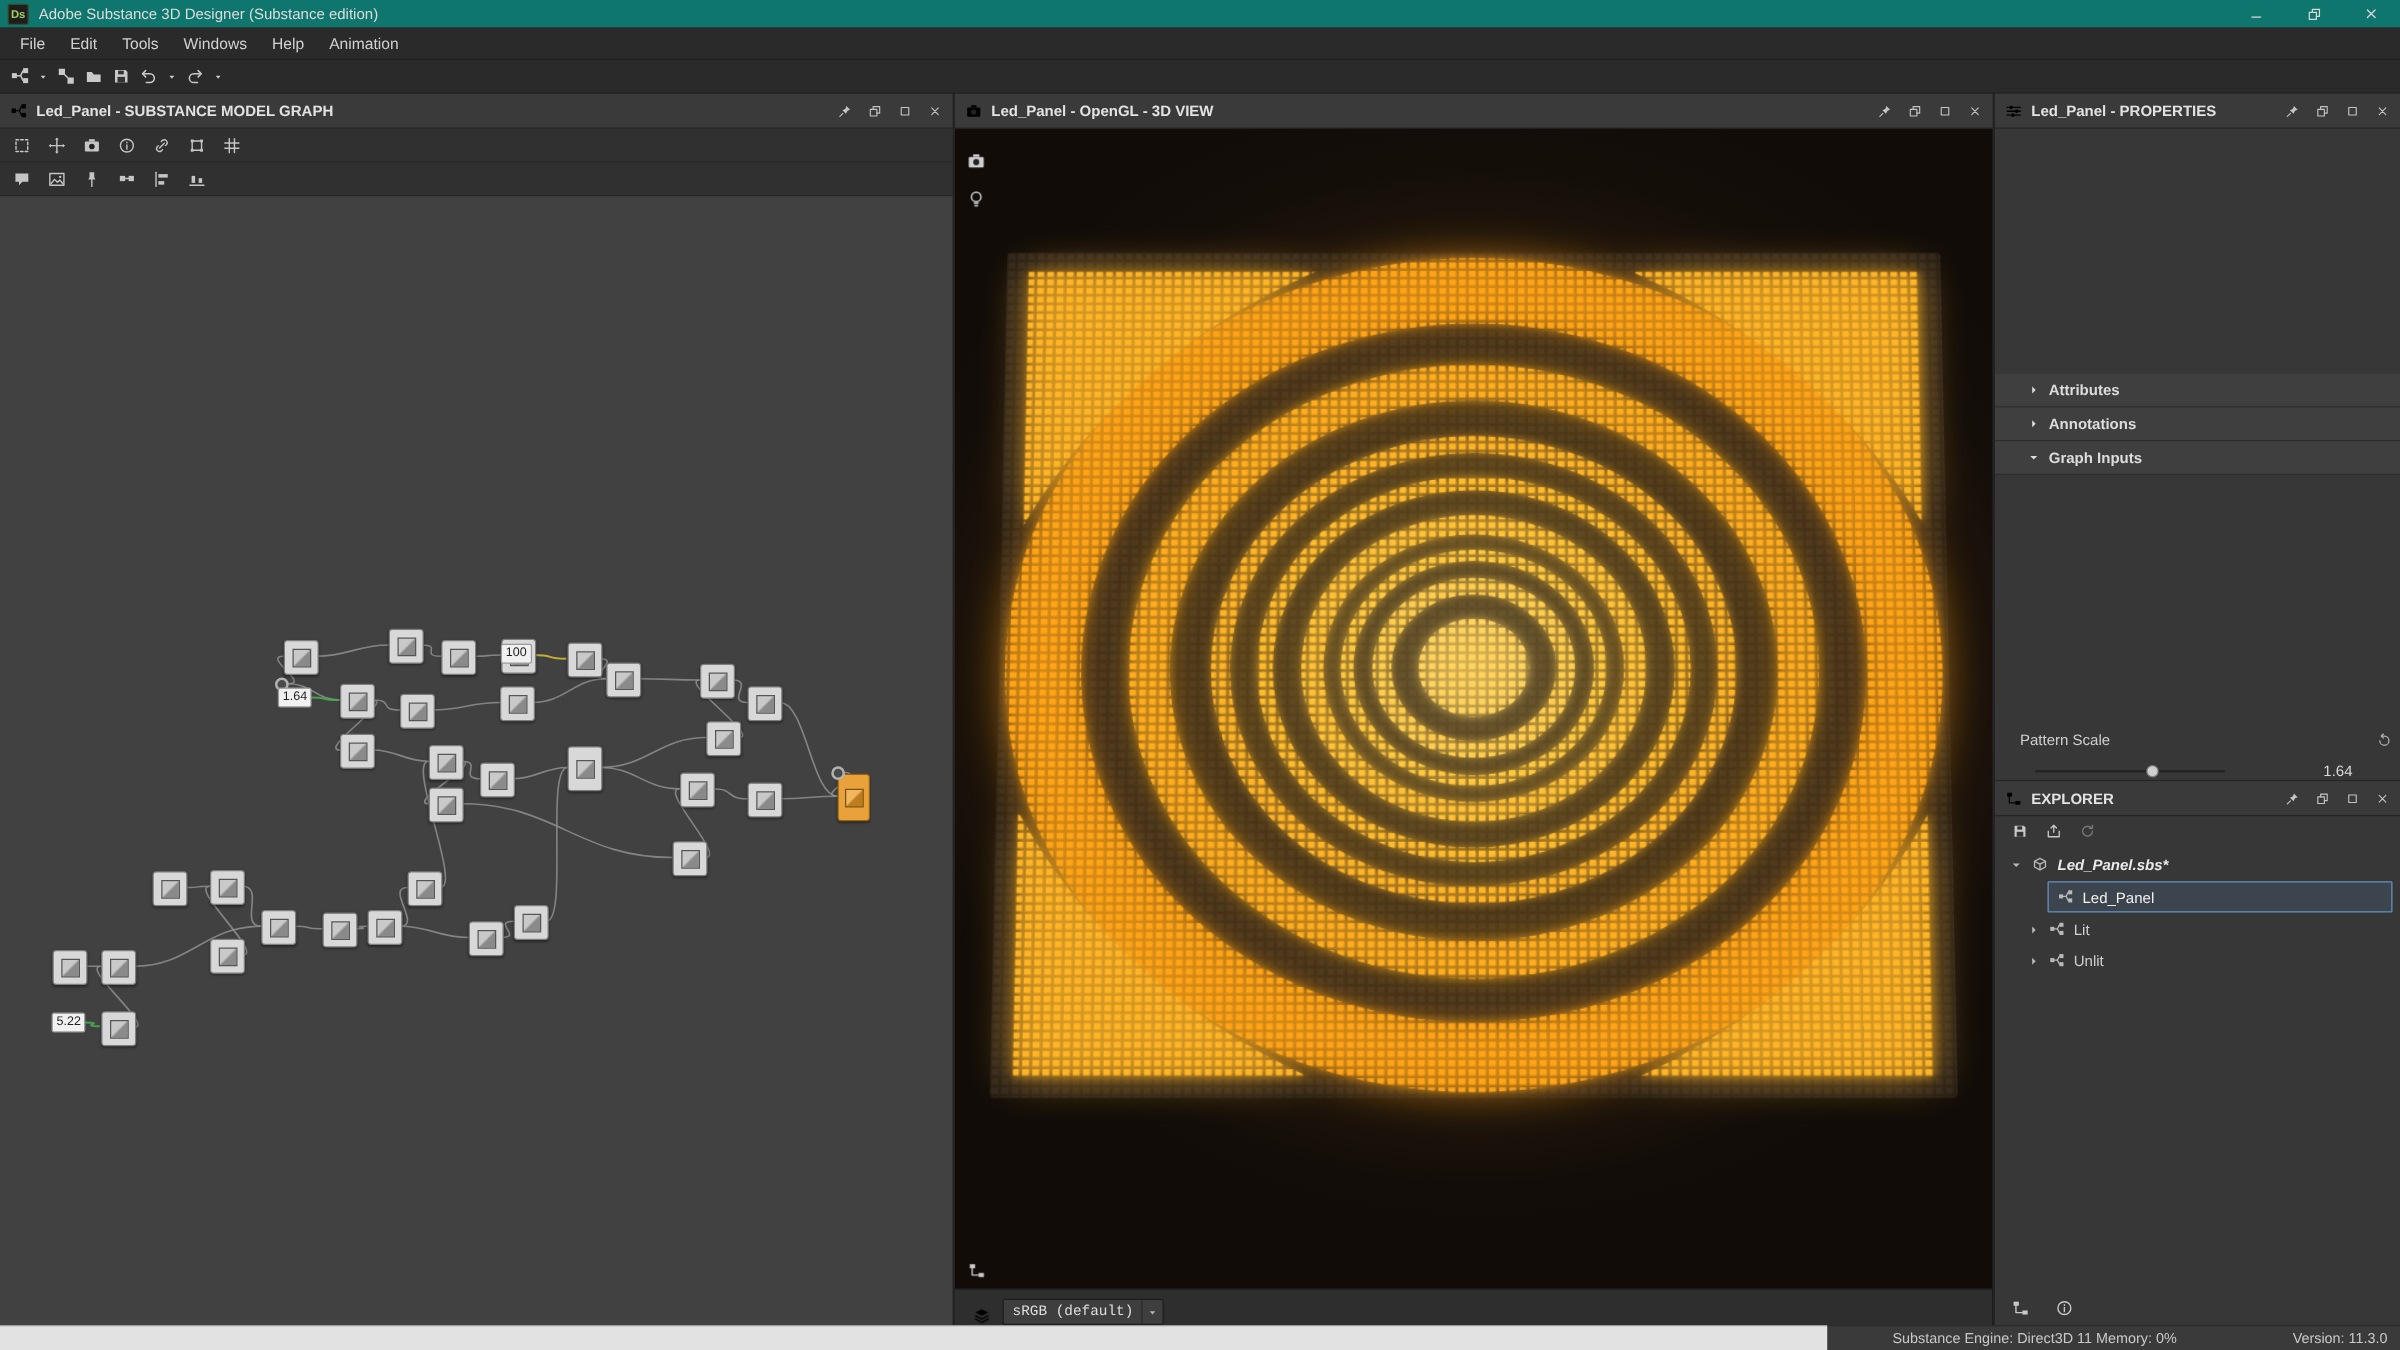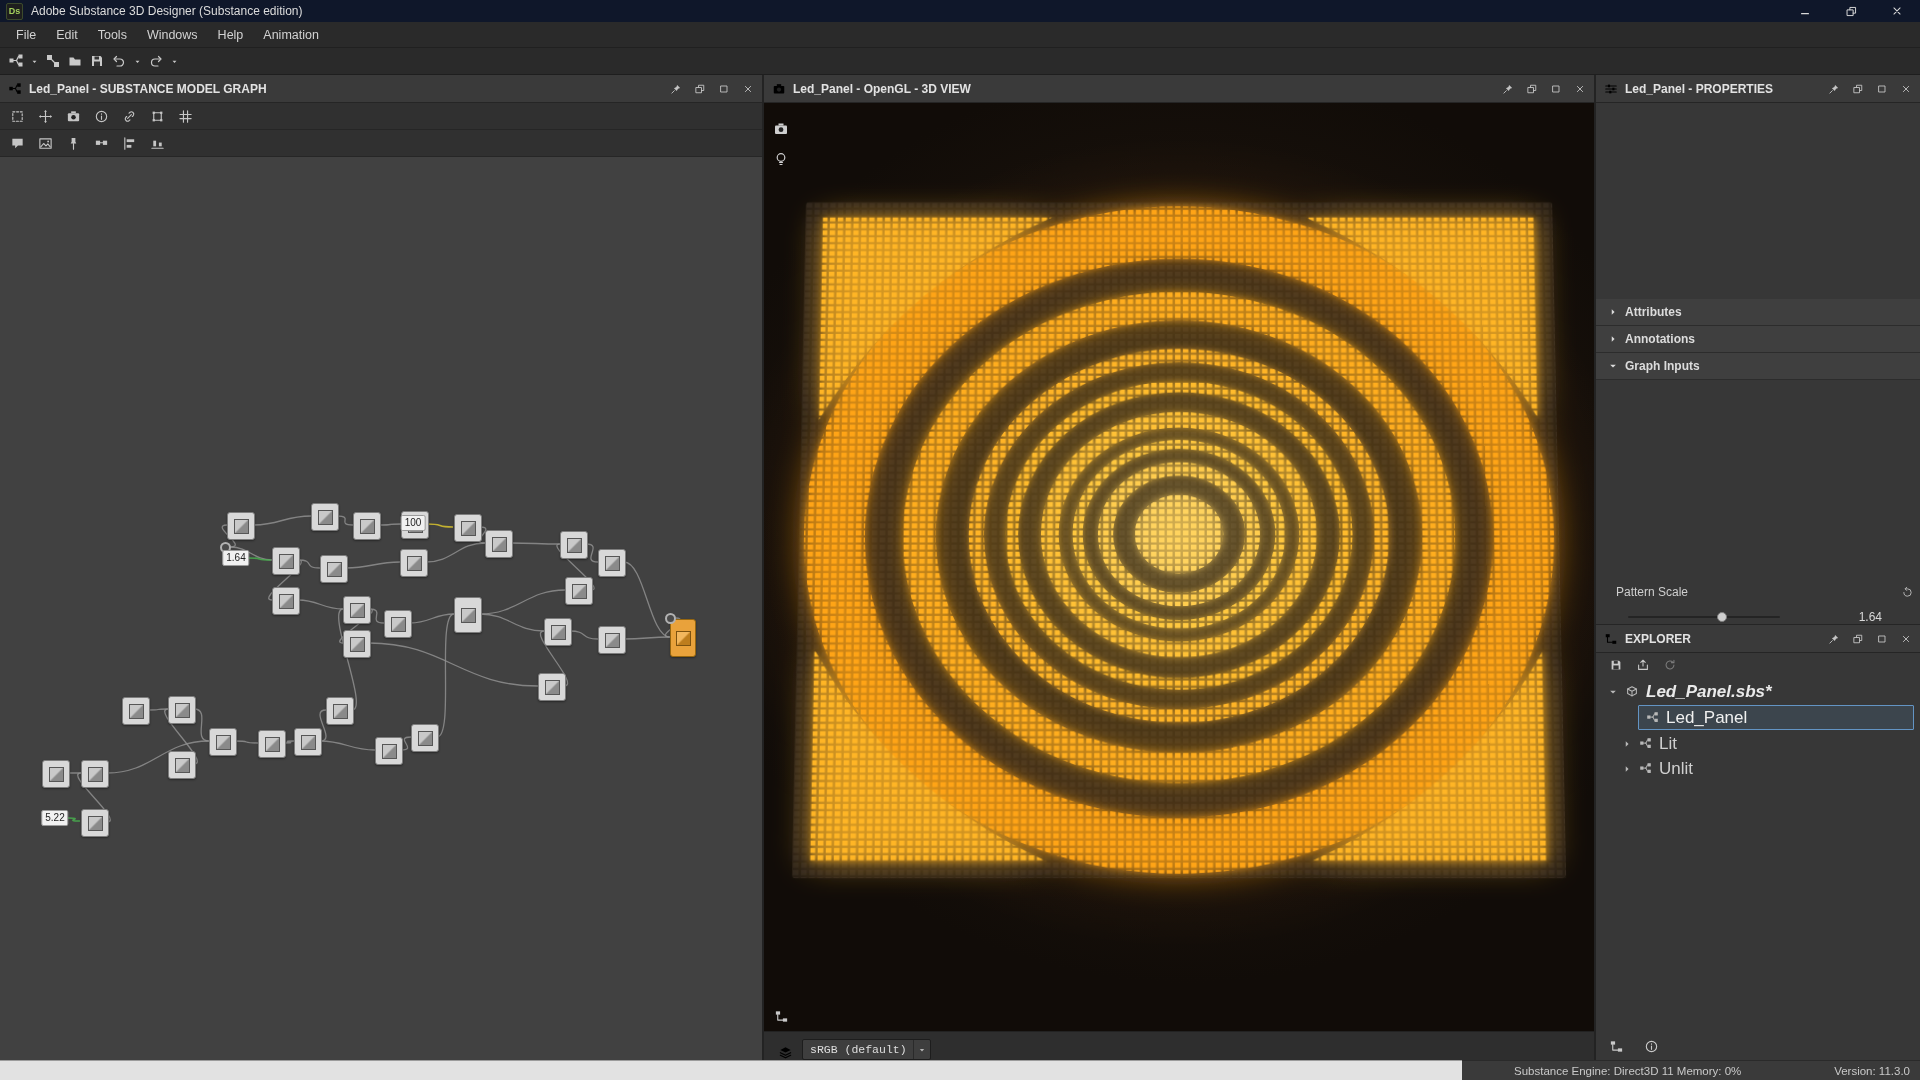--- a/index.html
+++ b/index.html
@@ -1,20 +1,20 @@
 <!DOCTYPE html>
 <html><head>
 <meta charset="utf-8">
 <style>
   html,body{margin:0;padding:0;background:#1a1a1a;width:1920px;height:1080px;overflow:hidden;
     font-family:"Liberation Sans",sans-serif;-webkit-font-smoothing:antialiased;}
   .app{width:1920px;height:1080px;display:flex;flex-direction:column;background:#2a2a2a;}
 
   
-  .titlebar{height:22px;background:#0f172a;display:flex;align-items:center;gap:8px;padding-left:6px;flex:0 0 auto;}
+  .titlebar{height:22px;background:#0f766e;display:flex;align-items:center;gap:8px;padding-left:6px;flex:0 0 auto;}
   .app-icon{width:15px;height:15px;border-radius:2px;background:#1e1e1e;border:1px solid #3c4a2c;color:#a3cf5c;
     font-size:9px;font-weight:bold;display:flex;align-items:center;justify-content:center;}
   .tb-title{font-size:12px;color:#dcdcdc;}
   .win-controls{margin-left:auto;display:flex;height:100%;}
   .win-btn{width:46px;height:100%;display:flex;align-items:center;justify-content:center;color:#d8d8d8;}
 
   
   .menubar{height:25px;background:#2a2a2a;border-bottom:1px solid #202020;display:flex;align-items:center;padding-left:6px;flex:0 0 auto;}
   .menu-item{font-size:12.5px;color:#d2d2d2;padding:3px 10px;}
   .toolbar{height:26px;background:#2a2a2a;border-bottom:1px solid #1e1e1e;display:flex;align-items:center;gap:6px;padding-left:8px;flex:0 0 auto;color:#c9c9c9;}
@@ -54,35 +54,35 @@
   .stage-tree-icon{position:absolute;left:10px;bottom:36px;color:#c9c9c9;z-index:3;}
   .colorspace-bar{position:absolute;left:0;right:0;bottom:0;height:28px;background:#2e2e2e;border-top:1px solid #222;
     display:flex;align-items:flex-end;gap:9px;padding-left:14px;z-index:4;font-family:Liberation Mono, monospace;}
   .dropdown{width:120px;height:19px;background:#3e3e3e;border:1px solid #1d1d1d;border-radius:2px;display:flex;align-items:center;
     font-size:11.5px;color:#dedede;padding-left:7px;}
   .dropdown .dd-caret{margin-left:auto;width:16px;height:100%;display:flex;align-items:center;justify-content:center;color:#b5b5b5;border-left:1px solid #2a2a2a;}
 
   
   .rightcol{width:324px;flex:0 0 auto;display:flex;flex-direction:column;background:#373737;}
   .props{height:549px;flex:0 0 auto;display:flex;flex-direction:column;position:relative;justify-content:space-between;}
-  .sec-row{height:26px;display:flex;align-items:center;gap:7px;padding-left:12px;background:#3f3f3f;
+  .sec-row{height:26px;display:flex;align-items:center;gap:7px;padding-left:26px;background:#3f3f3f;
     border-bottom:1px solid #2c2c2c;color:#dcdcdc;font-size:12px;font-weight:bold;}
   .ps-block{padding:10px 6px 0 20px;}
   .ps-label-row{display:flex;align-items:center;color:#cfcfcf;font-size:12px;}
   .ps-label-row .ico{margin-left:auto;color:#b5b5b5;}
   .ps-slider-row{display:flex;align-items:center;margin-top:11px;}
   .ps-track{position:relative;width:152px;height:2px;background:#242424;margin-left:12px;border-radius:1px;}
   .ps-knob{position:absolute;top:50%;width:10px;height:10px;border-radius:50%;background:#cfcfcf;border:1px solid #7e7e7e;
     transform:translate(-50%,-50%);box-sizing:border-box;}
   .ps-value{margin-left:auto;color:#d8d8d8;font-size:12px;padding-right:32px;}
 
   .explorer{flex:1;position:relative;display:flex;flex-direction:column;border-top:1px solid #252525;}
   .exp-toolbar{height:24px;display:flex;align-items:center;gap:13px;padding-left:13px;color:#c9c9c9;flex:0 0 auto;}
   .tree{display:flex;flex-direction:column;padding-top:2px;}
-  .tree-row{height:25px;display:flex;align-items:center;gap:7px;font-size:17px;color:#cfcfcf;}
+  .tree-row{height:25px;display:flex;align-items:center;gap:7px;font-size:12px;color:#cfcfcf;}
   .tree-row .ico{color:#b9b9b9;}
   .pkg{padding-left:12px;}
   .pkg .lbl{font-weight:bold;font-style:italic;color:#eaeaea;}
   .child{padding-left:26px;}
   .child-sel{margin:1px 6px 1px 42px;height:23px;border:1px solid #6394c4;background:rgba(90,140,190,.16);
     padding-left:7px;border-radius:1px;color:#f0f0f0;}
   .exp-bottom{position:absolute;bottom:6px;left:13px;display:flex;gap:20px;color:#c9c9c9;}
 
   
   .statusbar{height:20px;display:flex;flex:0 0 auto;font-size:11.5px;}

